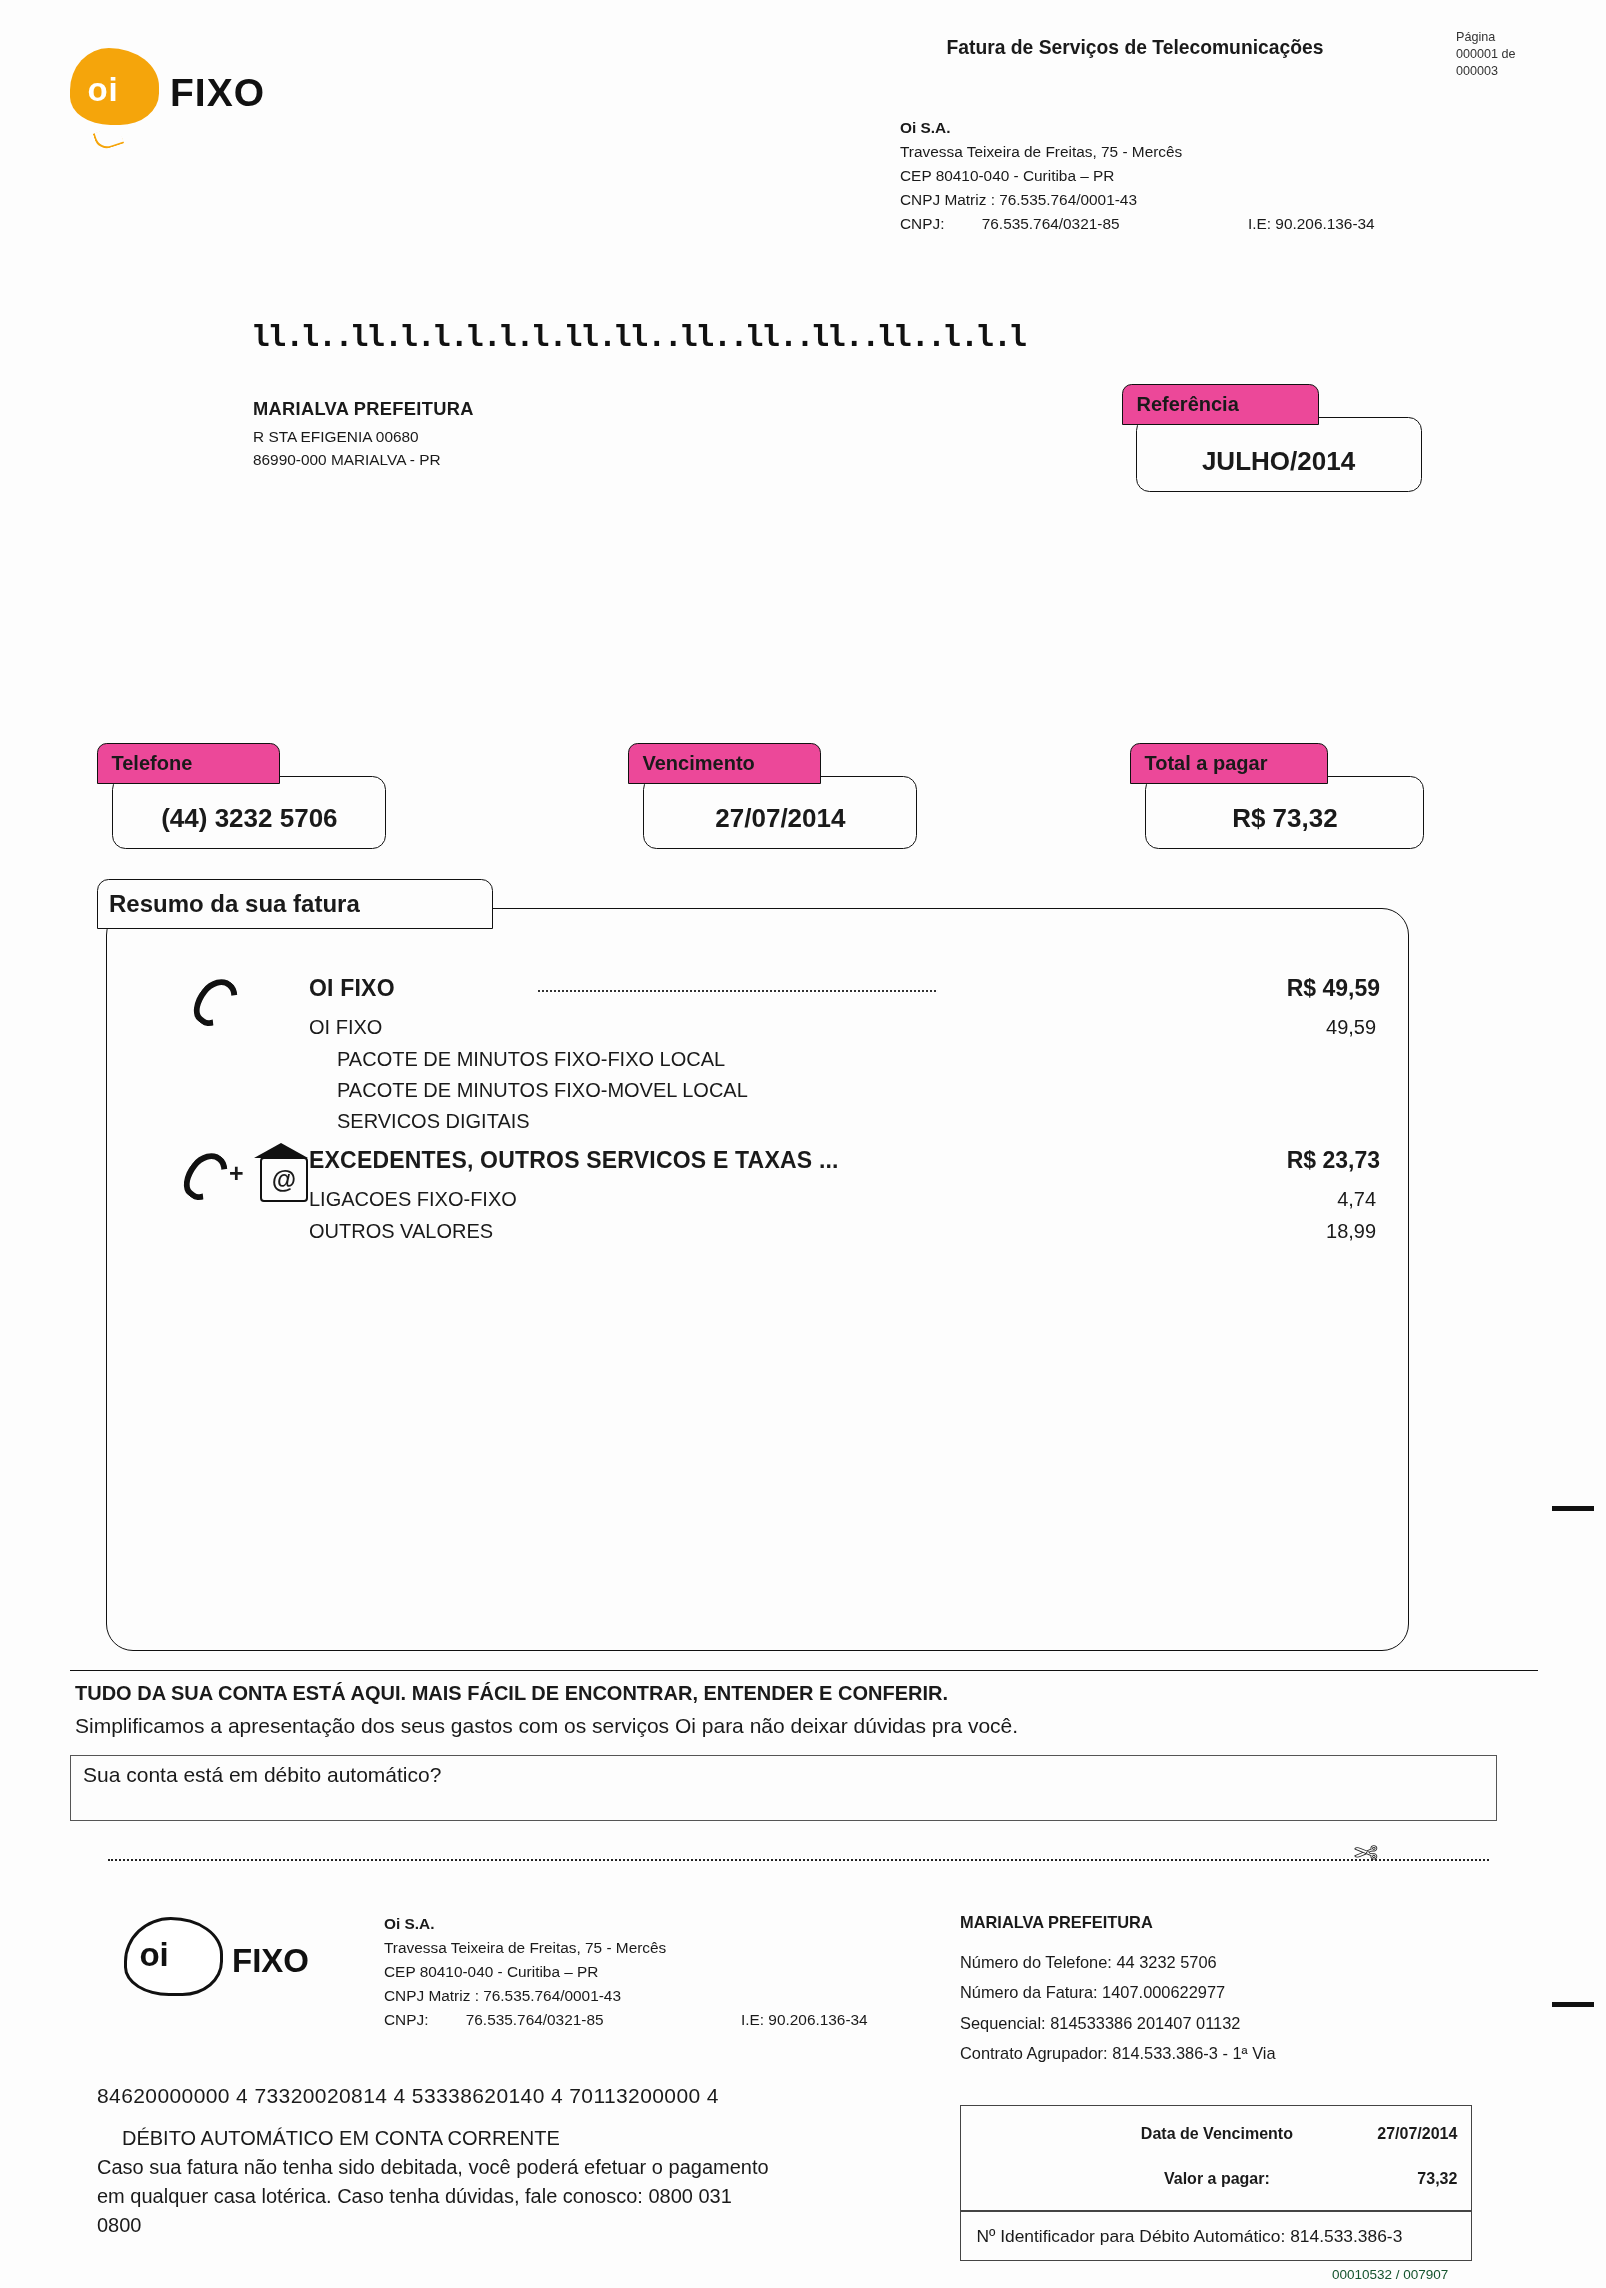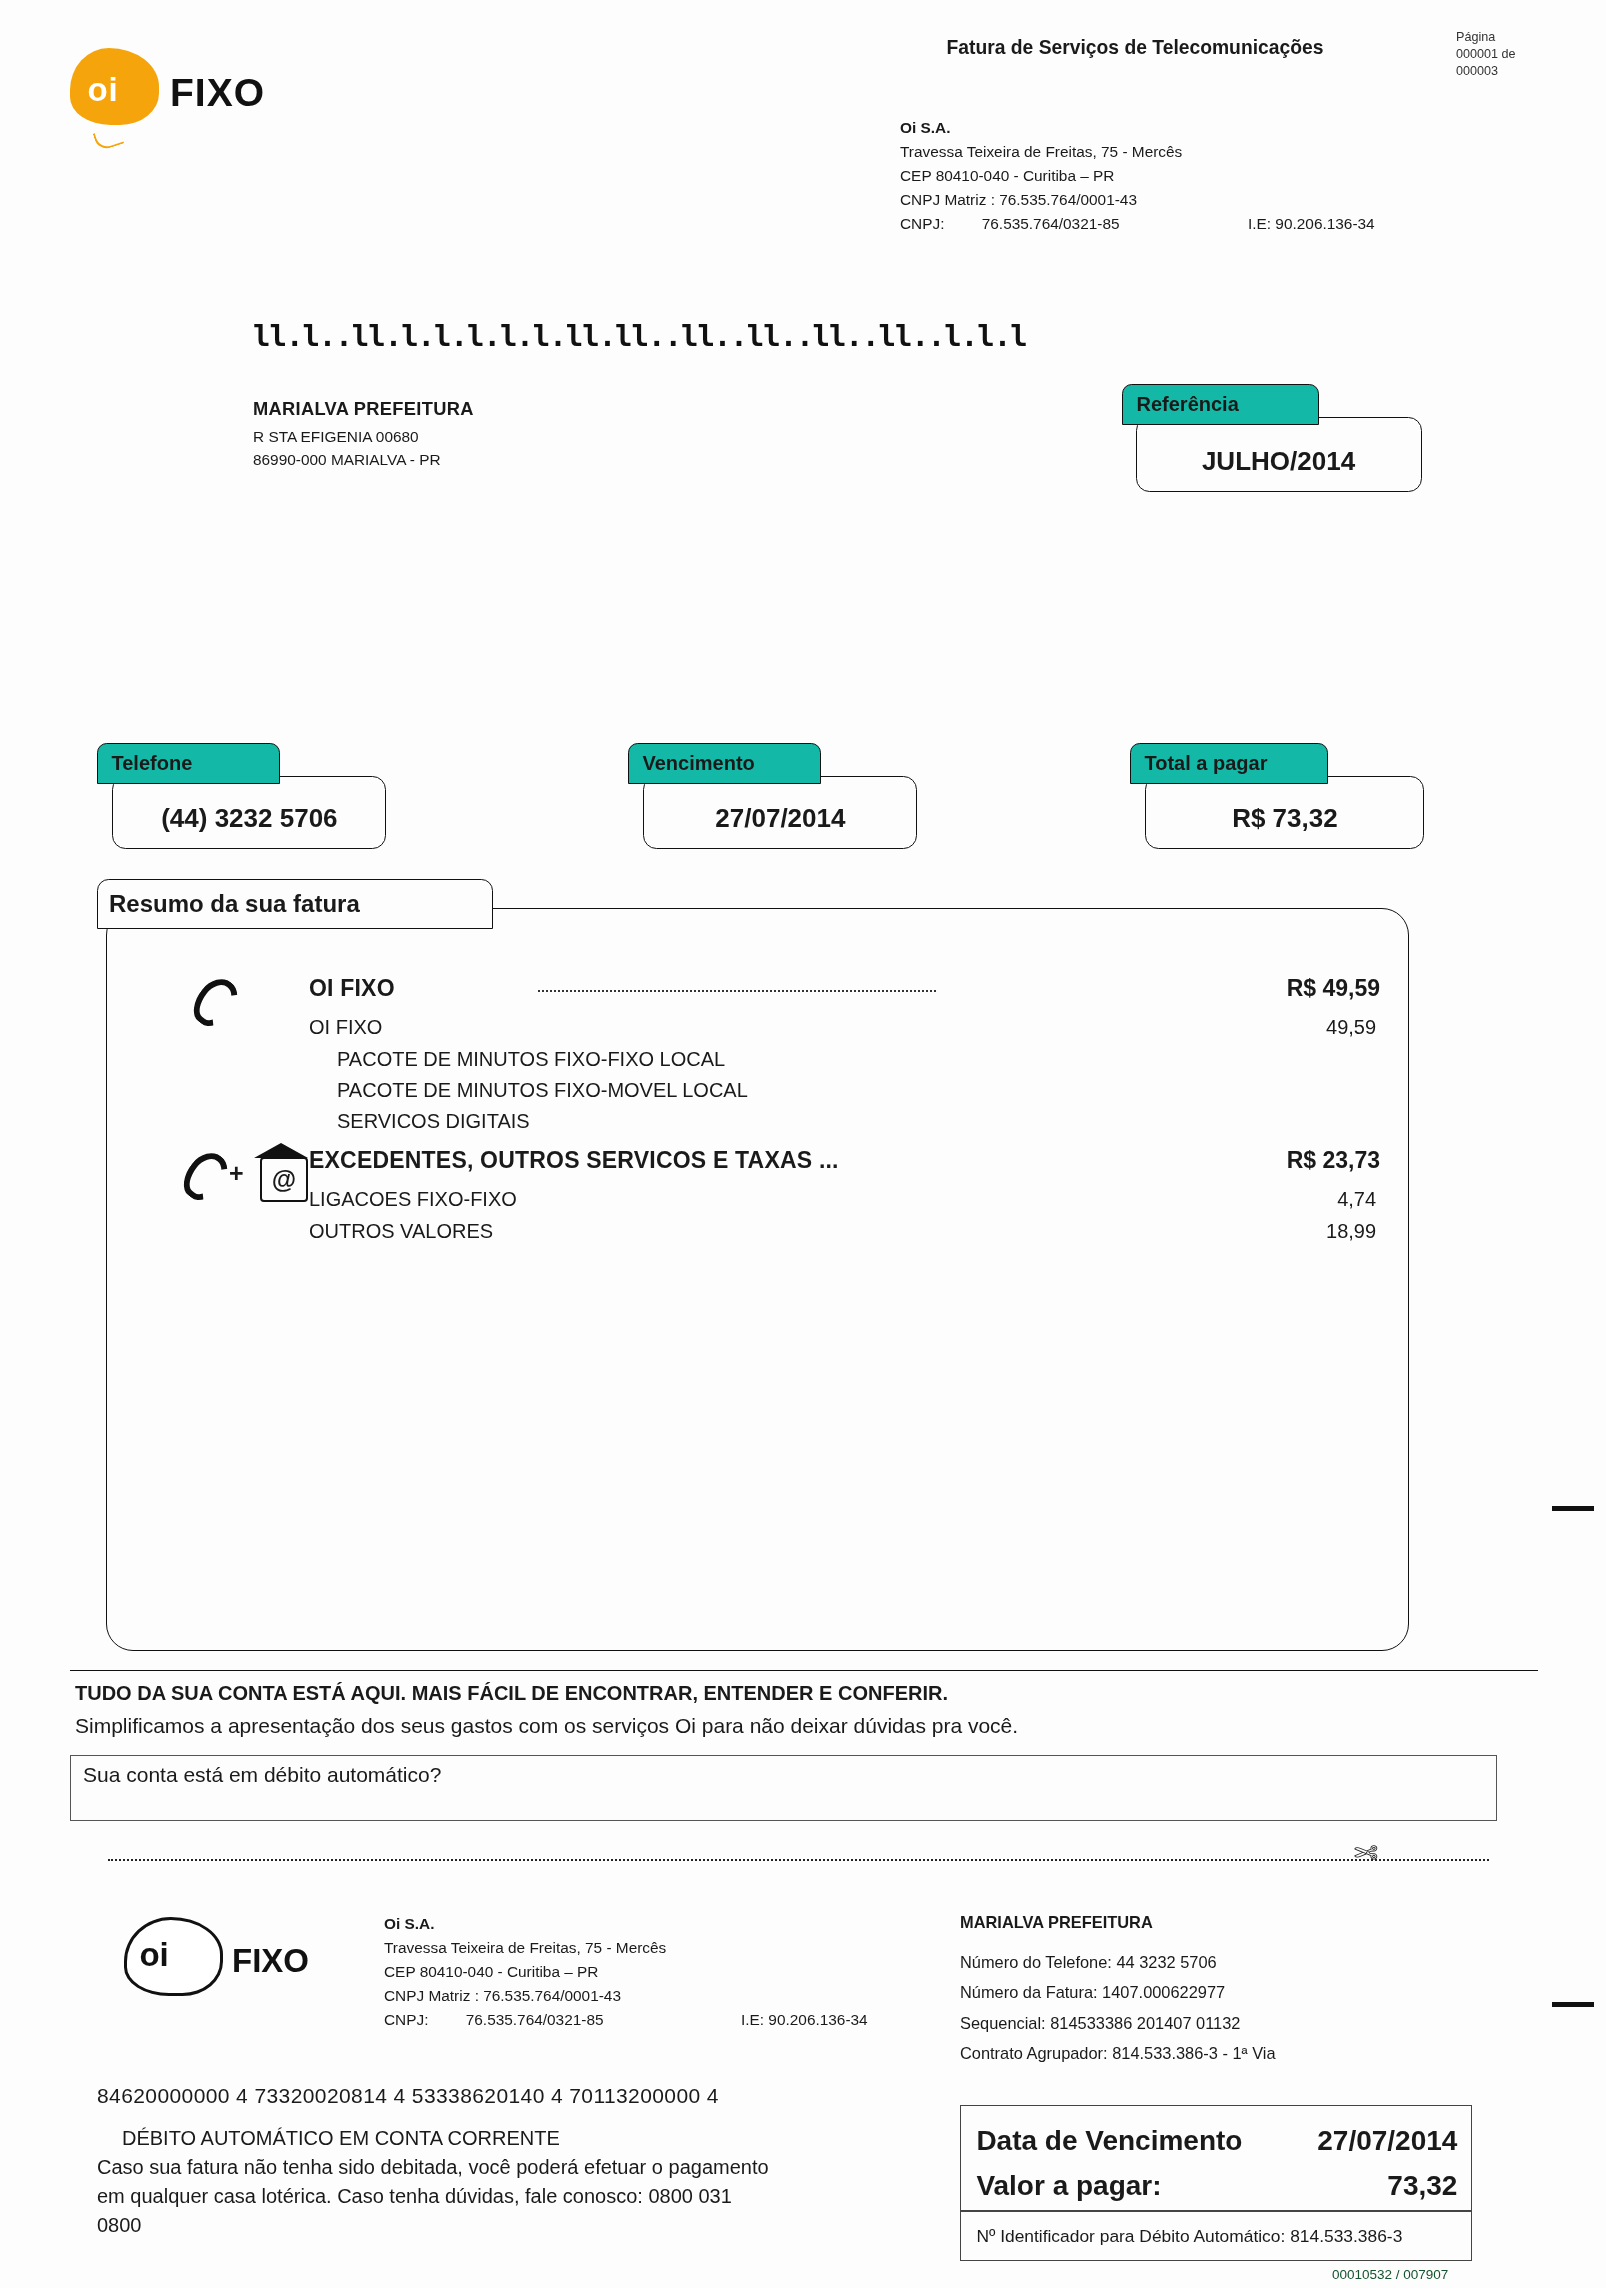--- a/index.html
+++ b/index.html
@@ -87,21 +87,21 @@
     font-weight: bold; font-size: 18.3px; letter-spacing: 0.3px;
     margin-bottom: 3.9px;
   }
 
   
   .tagbox { position: absolute; }
   .tagbox .tab {
     position: absolute; left: 0; top: 0;
     border: 1.9px solid #111;
     border-radius: 9.7px 9.7px 0 0;
-    background: #14b8a6;
+    background: #ec4899;
     box-sizing: border-box;
     display: flex; align-items: center;
     padding: 0 13.5px;
     font-size: 20px; font-weight: bold;
     z-index: 2;
   }
   .tagbox .body {
     position: absolute;
     border: 1.9px solid #111;
     border-radius: 13.5px;
@@ -279,21 +279,21 @@
     font-size: 20px; line-height: 1.45;
   }
   #stub-note .nt-title { padding-left: 25px; }
 
   #venc-box {
     left: 960px; top: 2105px; width: 512px; height: 106px;
     border: 1px solid #444; box-sizing: border-box;
   }
   #venc-box .row {
     position: absolute; left: 15.4px; width: 481px;
-    font-size: 28px; font-weight: bold;
+    font-size: 16px; font-weight: bold; text-align: center;
   }
   #venc-box .row .val { position: absolute; right: 0; }
   #ident-box {
     left: 960px; top: 2211px; width: 512px; height: 50px;
     border: 1px solid #444; box-sizing: border-box;
     font-size: 17.4px; display: flex; align-items: center; padding-left: 15.4px;
   }
   #footer-code {
     left: 1332px; top: 2267px;
     font-size: 13.5px; color: #14532d;

